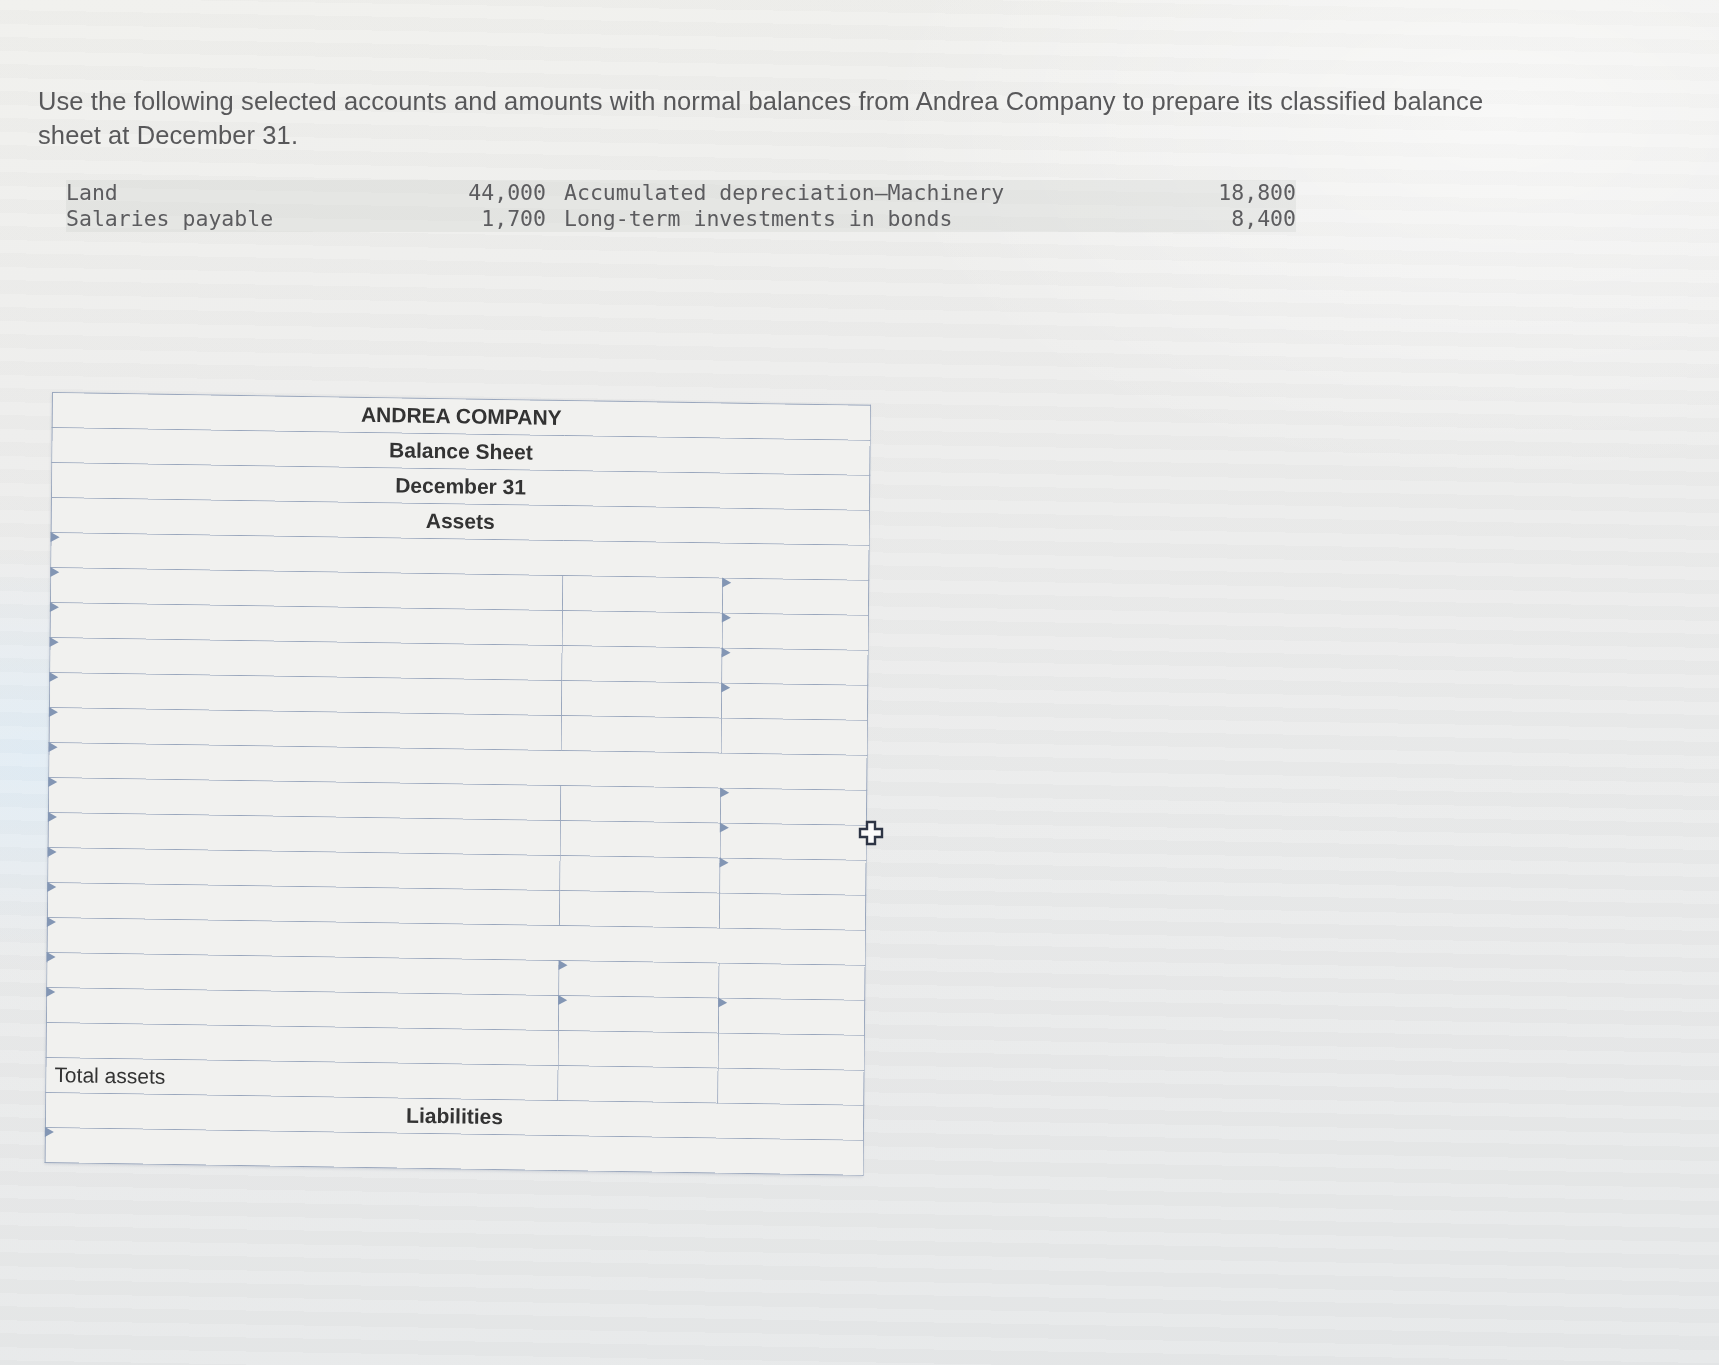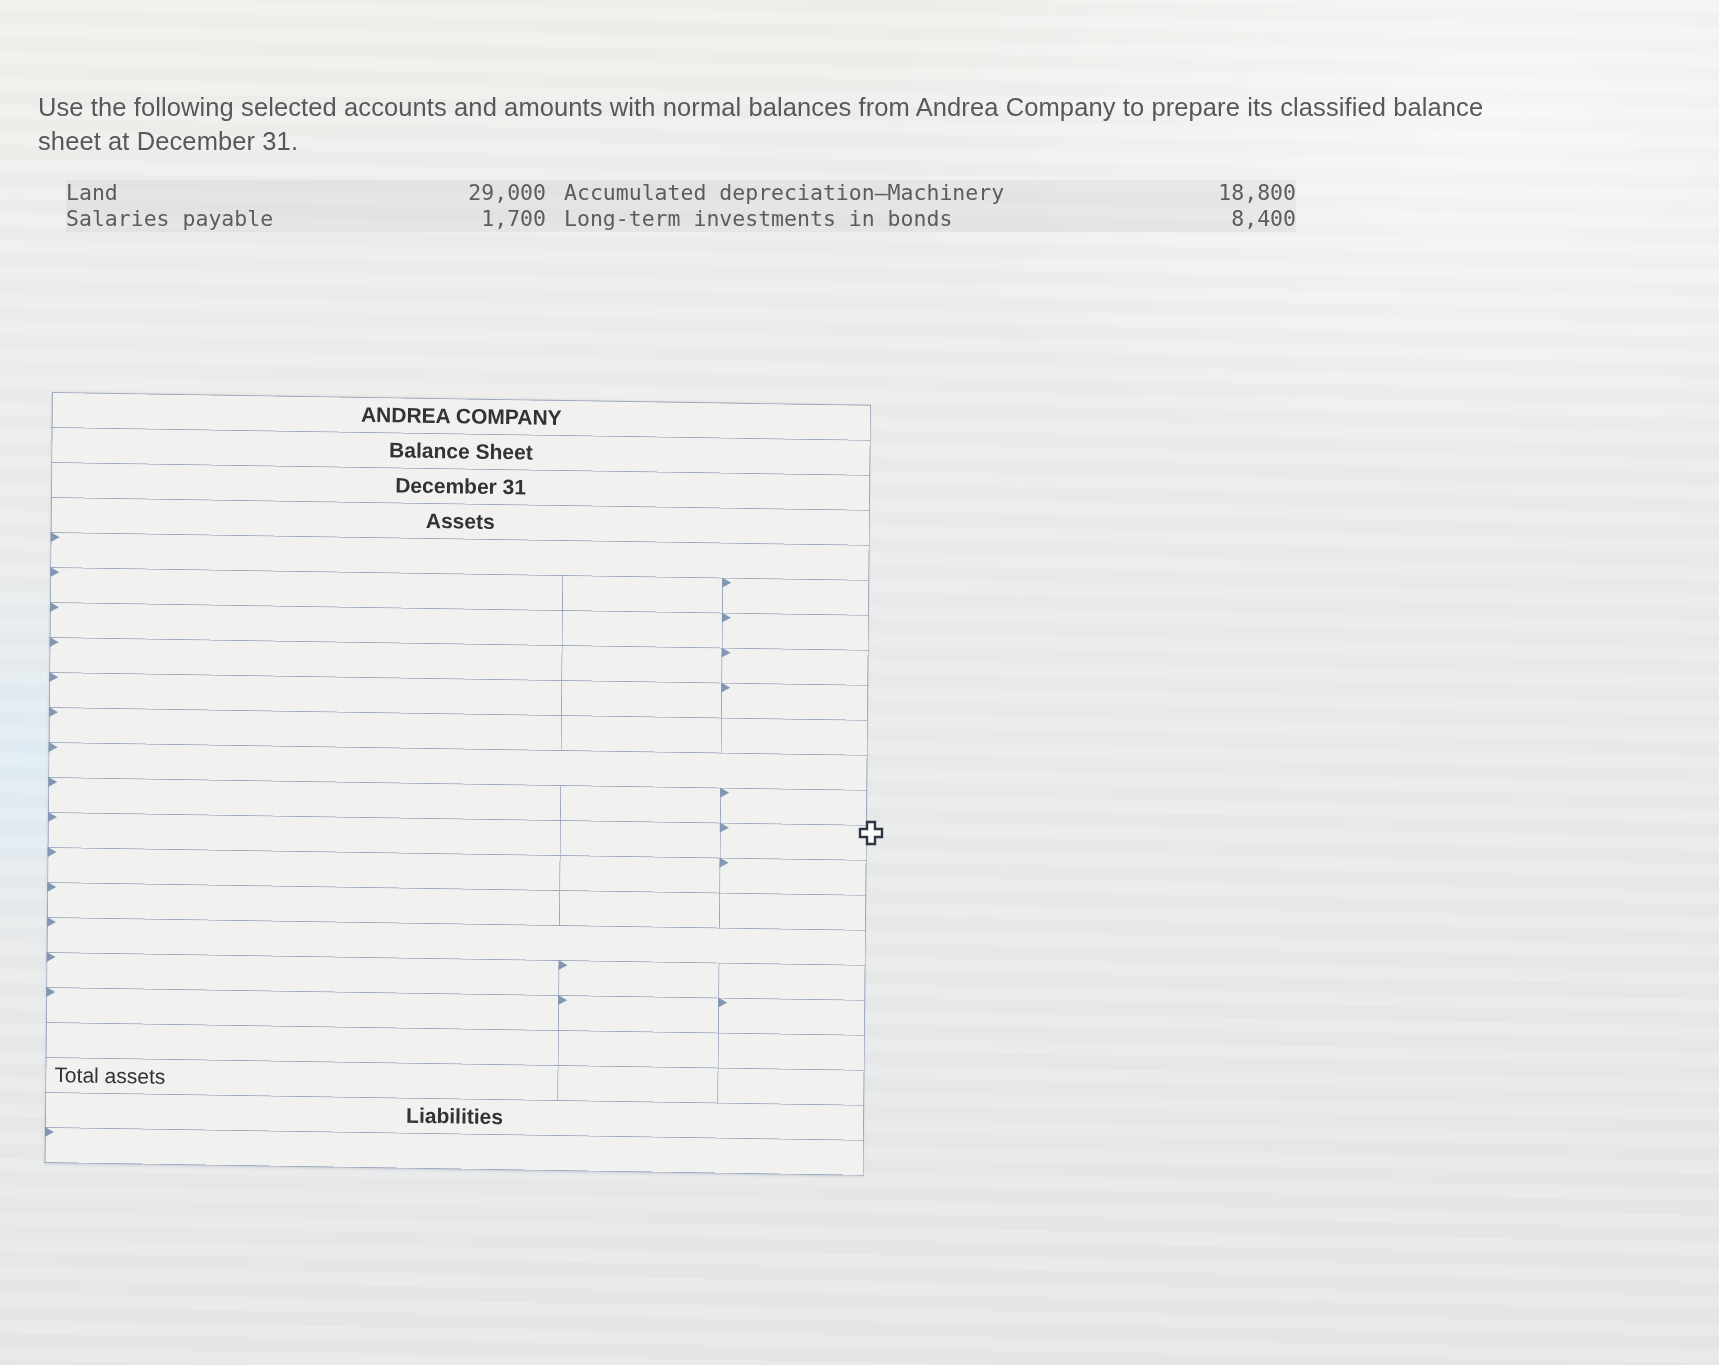--- a/index.html
+++ b/index.html
@@ -31,21 +31,21 @@
     background:
       repeating-linear-gradient(181deg, rgba(255,255,255,0.22) 0px, rgba(255,255,255,0.22) 13px, rgba(0,0,0,0.012) 13px, rgba(0,0,0,0.012) 27px);
     opacity: .55;
     pointer-events: none;
   }
 
   
   #prompt {
     position: absolute;
     left: 38px;
-    top: 90px;
+    top: 84px;
     width: 1480px;
     font-size: 25.5px;
     line-height: 34px;
     color: #58585a;
     letter-spacing: .1px;
   }
 
   
   #accounts {
     position: absolute;
@@ -155,21 +155,21 @@
 
 <div id="page-bg"></div>
 
 <div id="prompt">Use the following selected accounts and amounts with normal balances from Andrea Company to prepare its classified balance sheet at December 31.</div>
 
 <div id="accounts">
   <table>
     <tbody id="accounts-body">
         <tr class="acc-zebra">
           <td class="acc-name1">Land</td>
-          <td class="acc-amt1">29,000</td>
+          <td class="acc-amt1">44,000</td>
           <td class="acc-name2">Accumulated depreciation—Machinery</td>
           <td class="acc-amt2">18,800</td>
         </tr>
         <tr class="acc-zebra">
           <td class="acc-name1">Salaries payable</td>
           <td class="acc-amt1">1,700</td>
           <td class="acc-name2">Long-term investments in bonds</td>
           <td class="acc-amt2">8,400</td>
         </tr>
       </tbody>

